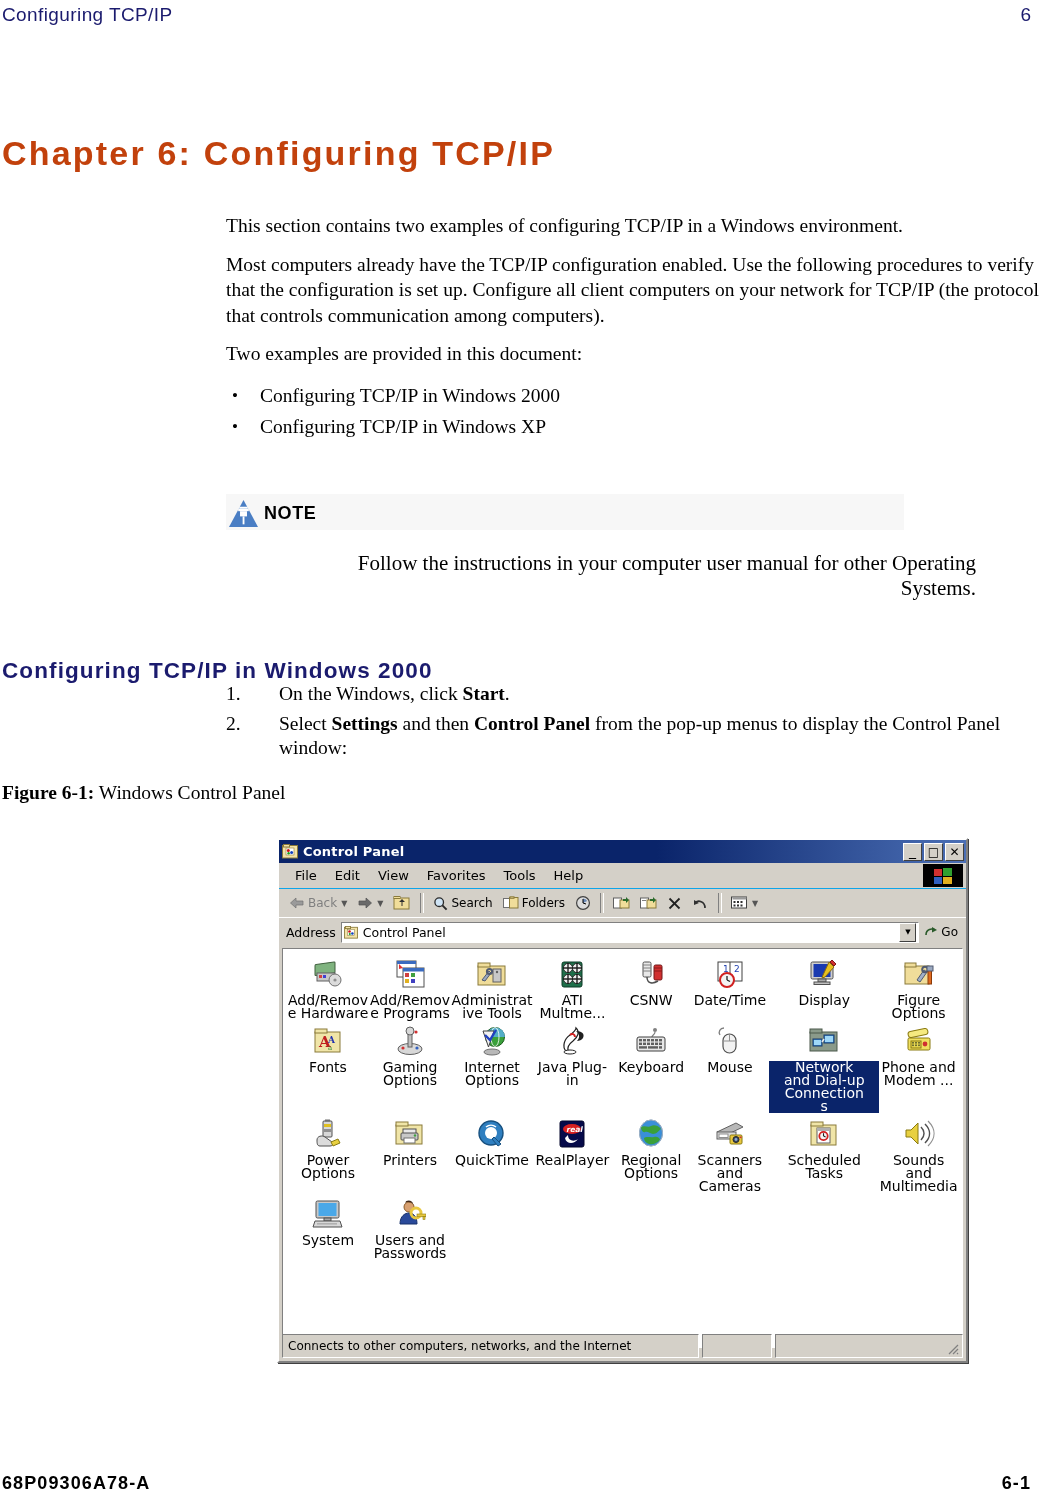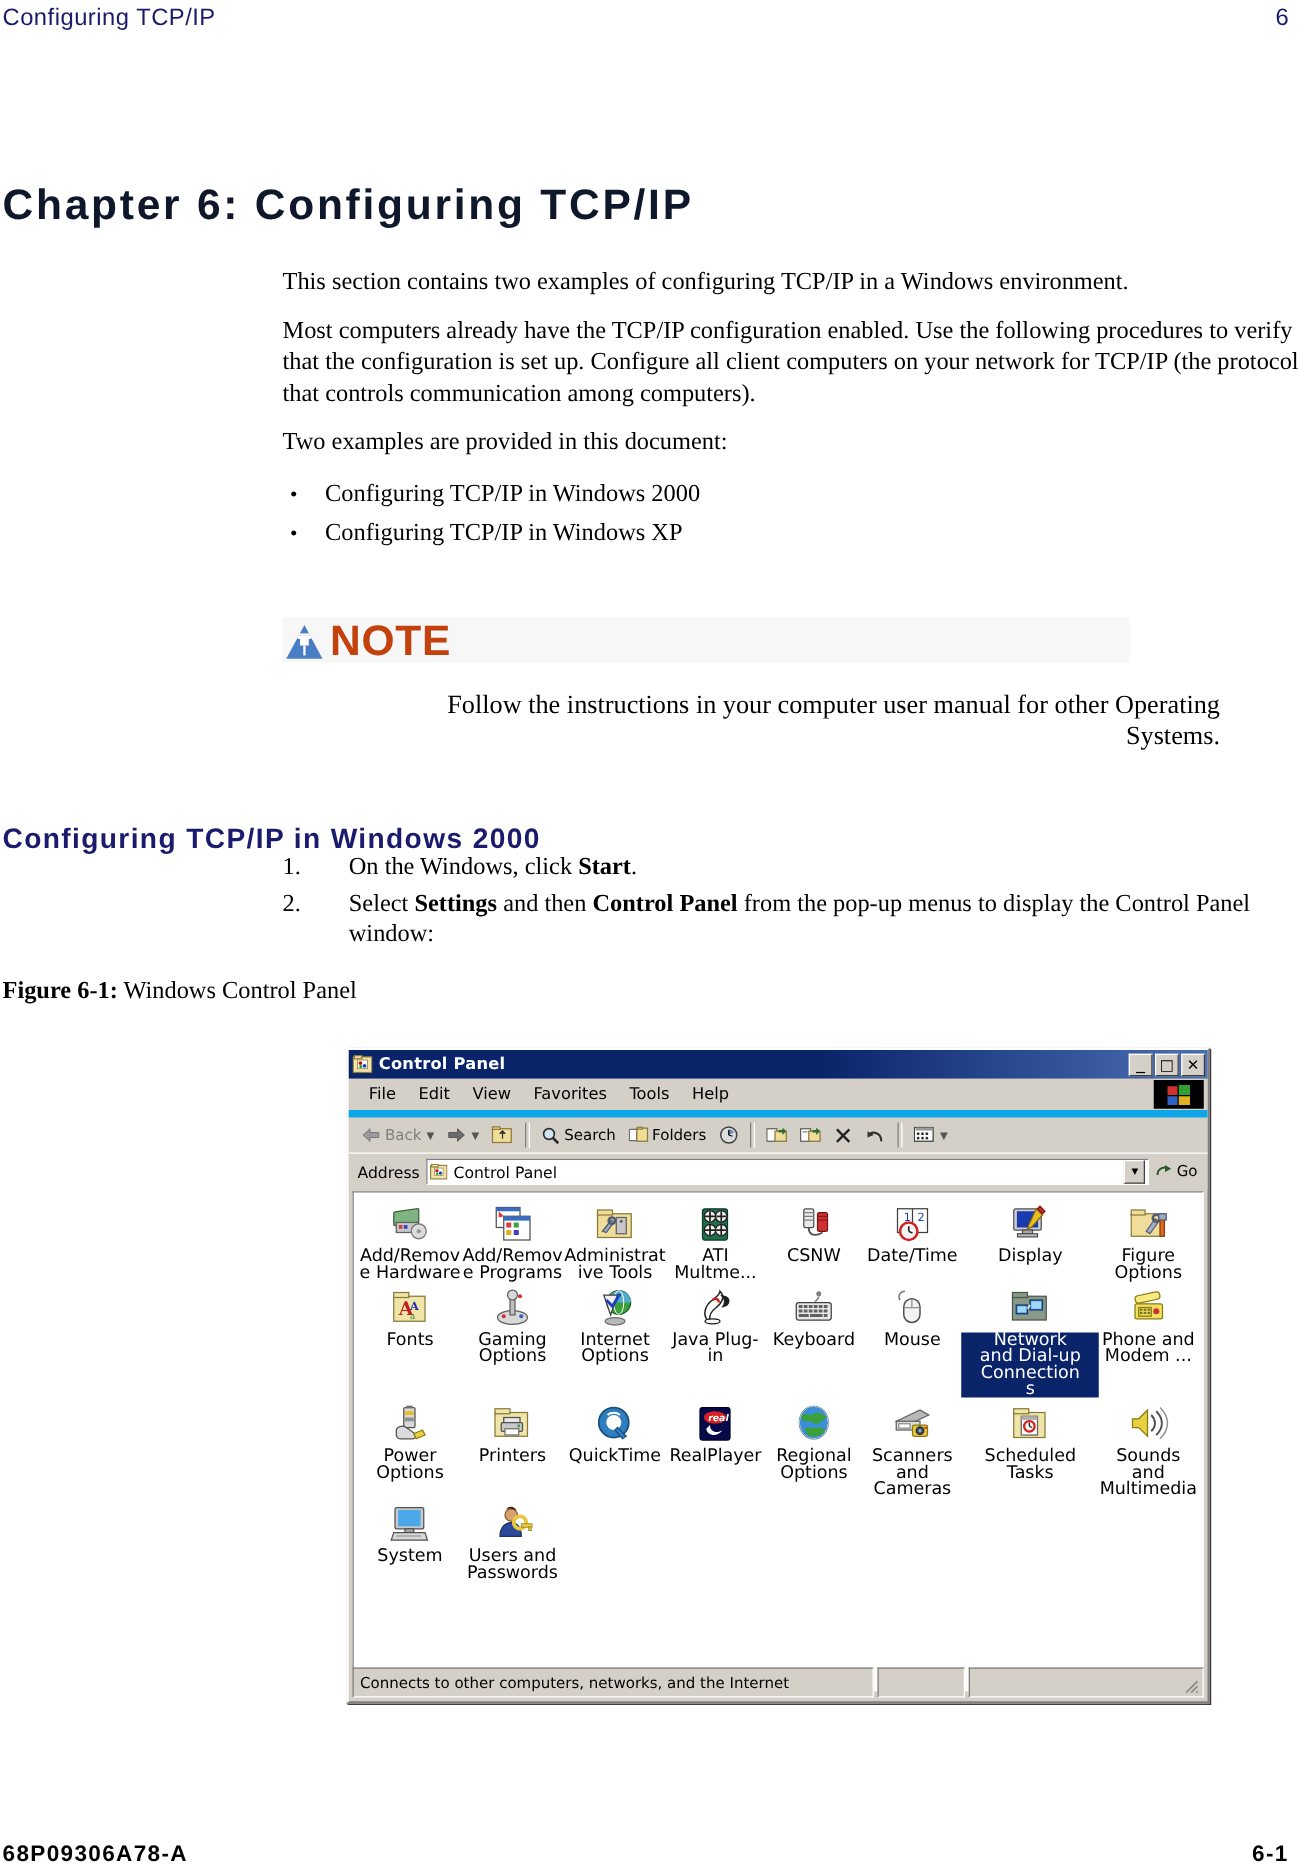--- a/index.html
+++ b/index.html
@@ -40,25 +40,25 @@
     top: 0;
     font-family: "Liberation Sans", "DejaVu Sans", sans-serif;
     font-size: 19px;
     color: #1b1b6e;
   }
 
   
   .chapter-title {
     position: absolute;
     left: 2px;
-    top: 129px;
+    top: 118px;
     font-family: "Liberation Sans", "DejaVu Sans", sans-serif;
     font-weight: bold;
     font-size: 34px;
-    color: #0f172a;
+    color: #c2410c;
     letter-spacing: 2.2px;
     white-space: nowrap;
     margin-top: 16px;
   }
 
   
   .body-col {
     position: absolute;
     left: 226px;
     top: 213px;
@@ -107,22 +107,22 @@
     gap: 5px;
   }
   .note-icon {
     width: 31px;
     height: 29px;
     display: block;
   }
   .note-word {
     font-family: "Liberation Sans", "DejaVu Sans", sans-serif;
     font-weight: bold;
-    font-size: 34px;
-    color: #c2410c;
+    font-size: 18px;
+    color: #000000;
     letter-spacing: 0.6px;
     line-height: 1;
   }
   .note-body {
     position: absolute;
     left: 336px;
     top: 551px;
     width: 640px;
     font-size: 21px;
     line-height: 25px;
@@ -254,21 +254,21 @@
     height: 23px;
     background: #000000;
     display: flex;
     align-items: center;
     justify-content: center;
   }
 
   .cp-toolbar {
     height: 28px;
     background: #d4d0c8;
-    border-top: 6px solid #0ea5e9;
+    border-top: 1px solid #0ea5e9;
     display: flex;
     align-items: center;
     padding-left: 6px;
     gap: 2px;
   }
   .tb-btn {
     display: flex;
     align-items: center;
     gap: 3px;
     padding: 2px 4px;

